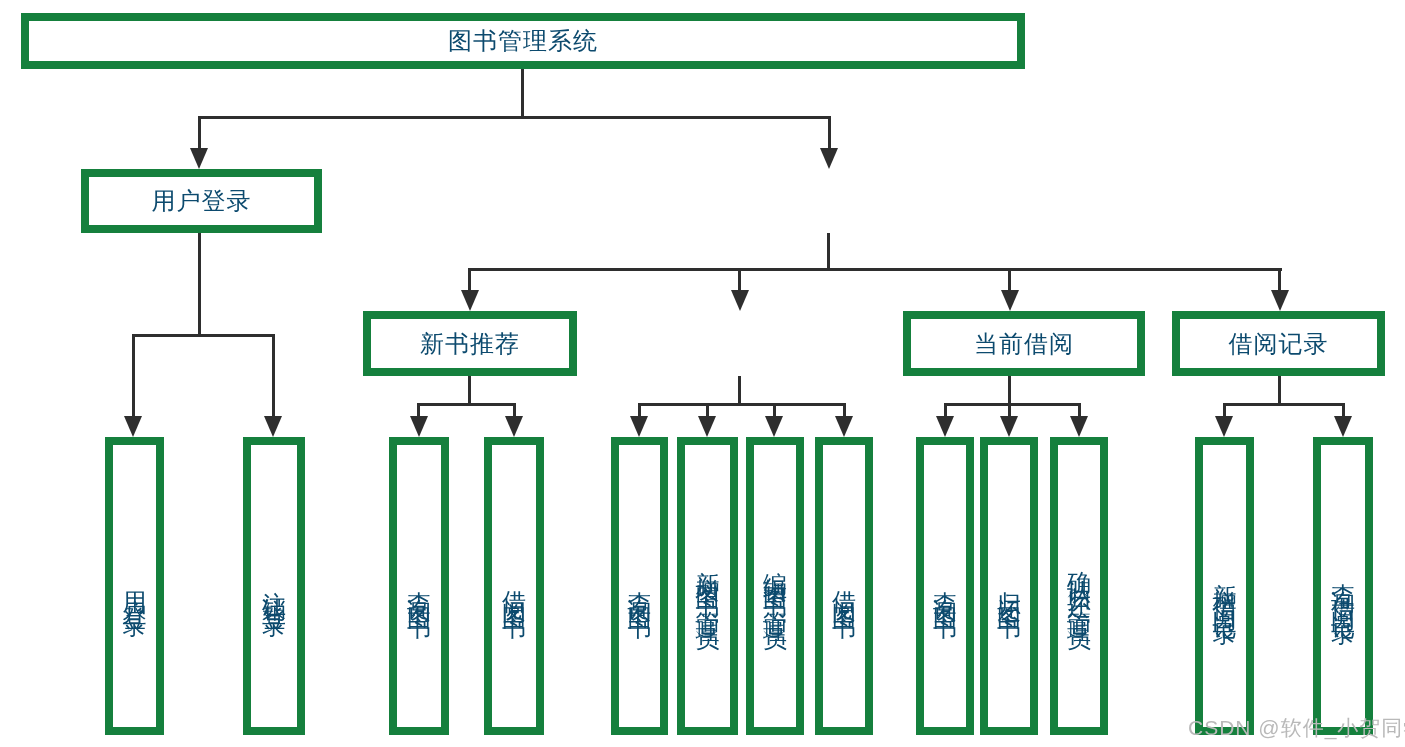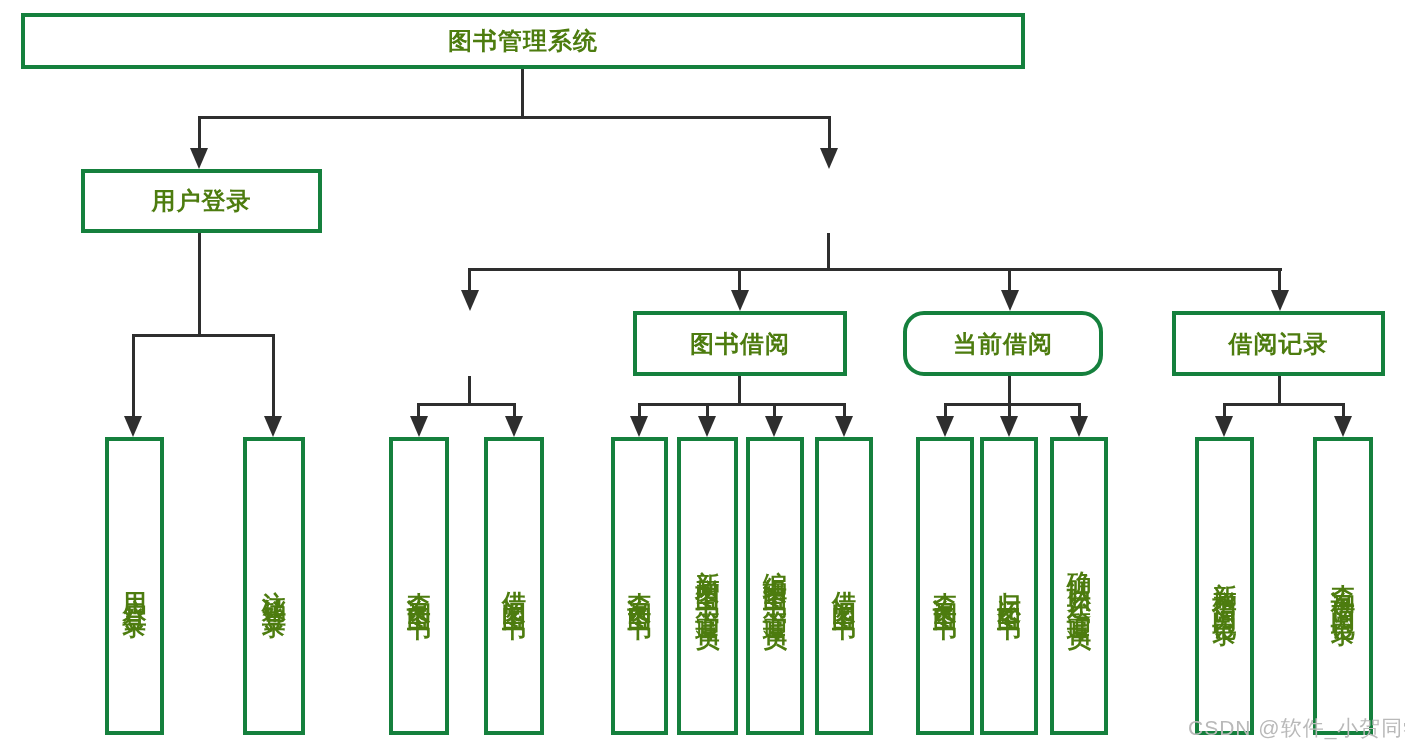--- a/index.html
+++ b/index.html
@@ -10,29 +10,28 @@
   #canvas{
     position:relative;
     width:1405px;
     height:747px;
     background:#ffffff;
     overflow:hidden;
   }
   .box{
     position:absolute;
     box-sizing:border-box;
-    border:4px solid #15803d;
+    border:8px solid #15803d;
     background:#ffffff;
     display:flex;
     align-items:center;
     justify-content:center;
     font-size:24px;
-    color:#4d7c0f;
+    color:#0c4a6e;
     letter-spacing:1px;
-    font-weight:bold;
   }
   .vbox{
     writing-mode:vertical-rl;
     line-height:1;
     letter-spacing:8px;
     font-size:24px;
     padding-top:4px;
   }
   .hline,.vline{
     position:absolute;
@@ -84,22 +83,22 @@
   <div class="hline" style="left:469px;top:268px;width:813px;"></div>
   <div class="vline" style="left:468px;top:268px;height:26px;"></div>
   <div class="arrow" style="left:461px;top:290px;"></div>
   <div class="vline" style="left:738px;top:268px;height:26px;"></div>
   <div class="arrow" style="left:731px;top:290px;"></div>
   <div class="vline" style="left:1008px;top:268px;height:26px;"></div>
   <div class="arrow" style="left:1001px;top:290px;"></div>
   <div class="vline" style="left:1278px;top:268px;height:26px;"></div>
   <div class="arrow" style="left:1271px;top:290px;"></div>
 
-  <div class="box" style="left:633px;top:311px;width:214px;height:65px;">图书借阅</div>
-  <div class="box" style="left:903px;top:311px;width:200px;height:65px;border-radius:21px;">当前借阅</div>
+  <div class="box" style="left:363px;top:311px;width:214px;height:65px;">新书推荐</div>
+  <div class="box" style="left:903px;top:311px;width:242px;height:65px;">当前借阅</div>
   <div class="box" style="left:1172px;top:311px;width:213px;height:65px;">借阅记录</div>
 
   <div class="vline" style="left:468px;top:376px;height:30px;"></div>
   <div class="hline" style="left:417px;top:403px;width:99px;"></div>
   <div class="vline" style="left:417px;top:403px;height:16px;"></div>
   <div class="arrow" style="left:410px;top:416px;"></div>
   <div class="vline" style="left:513px;top:403px;height:16px;"></div>
   <div class="arrow" style="left:505px;top:416px;"></div>
 
   <div class="vline" style="left:738px;top:376px;height:30px;"></div>

